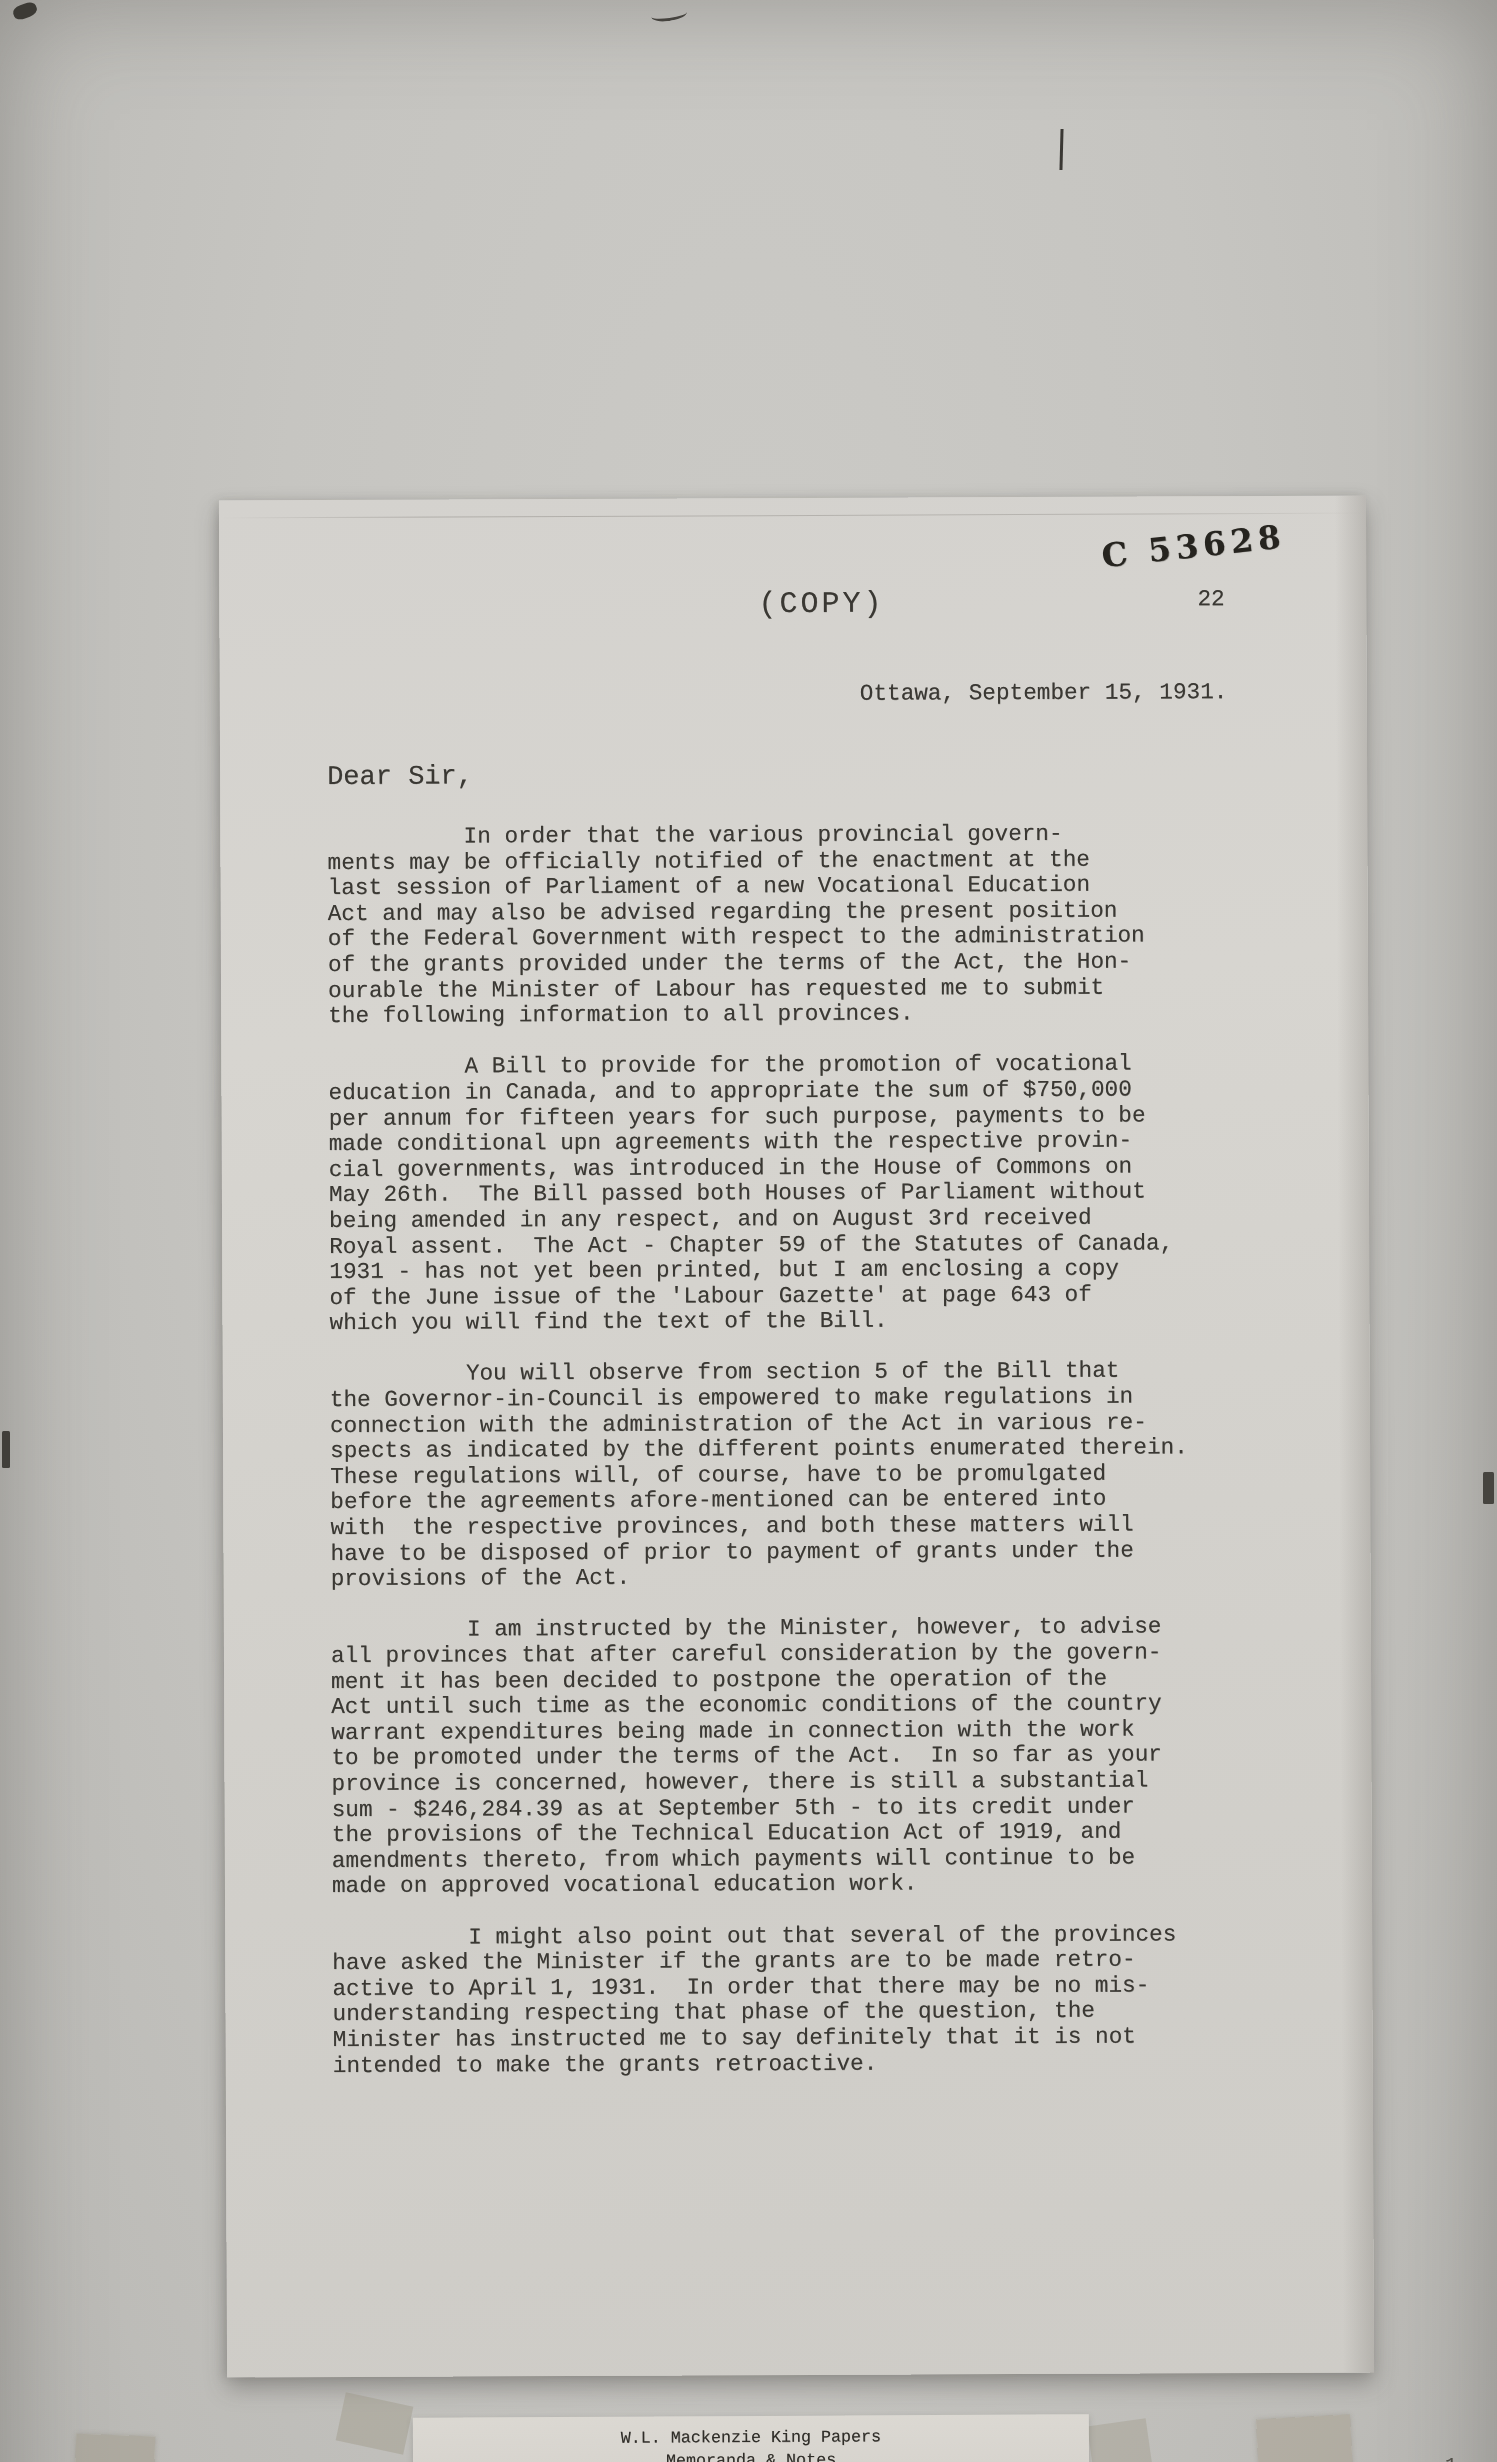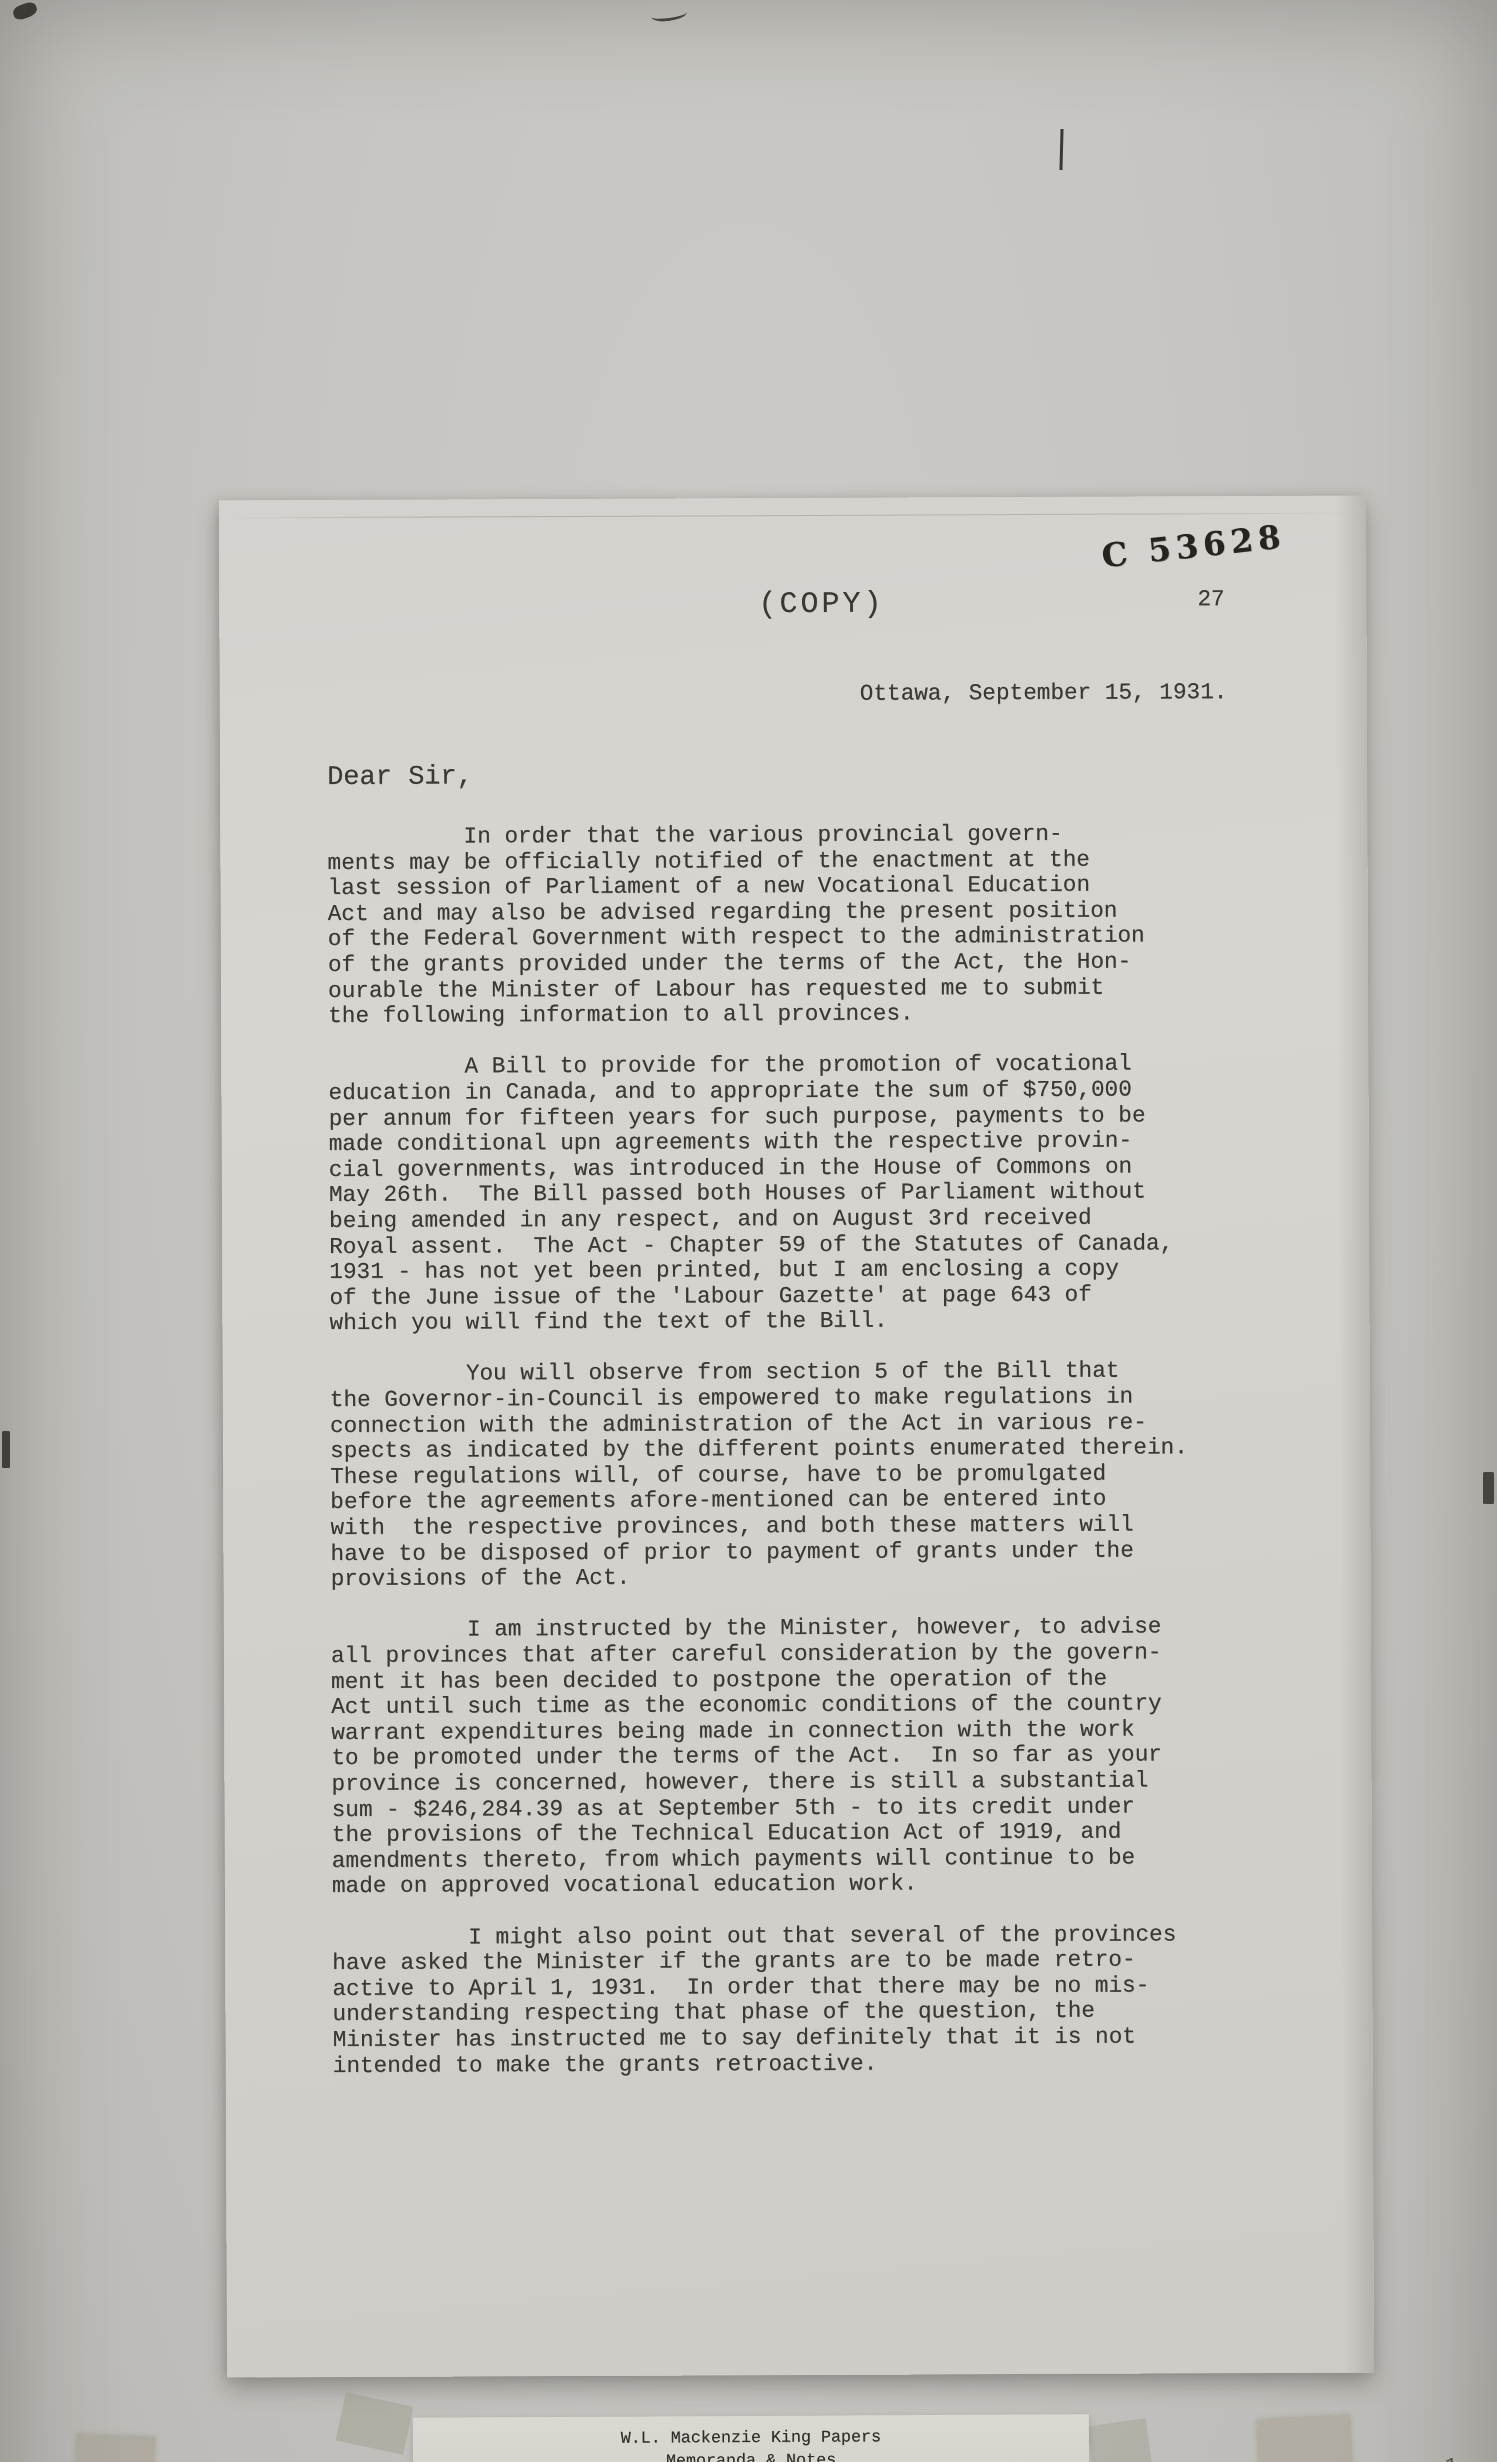--- a/index.html
+++ b/index.html
@@ -103,21 +103,21 @@
   <div class="mark pencil-slash-1"></div>
   <div class="mark pencil-slash-2a"></div>
   <div class="mark pencil-slash-2b"></div>
 
   <div class="paper">
     <div class="crease-top"></div>
     <div class="fold-right"></div>
 
     <div class="stamp">C 53628</div>
     <div class="copy-label typewriter">(COPY)</div>
-    <div class="page-number typewriter">27</div>
+    <div class="page-number typewriter">22</div>
     <div class="dateline typewriter">Ottawa, September 15, 1931.</div>
     <div class="salutation typewriter">Dear Sir,</div>
 
     <div class="letter-body">
       <div class="para typewriter">          In order that the various provincial govern-
 ments may be officially notified of the enactment at the
 last session of Parliament of a new Vocational Education
 Act and may also be advised regarding the present position
 of the Federal Government with respect to the administration
 of the grants provided under the terms of the Act, the Hon-

